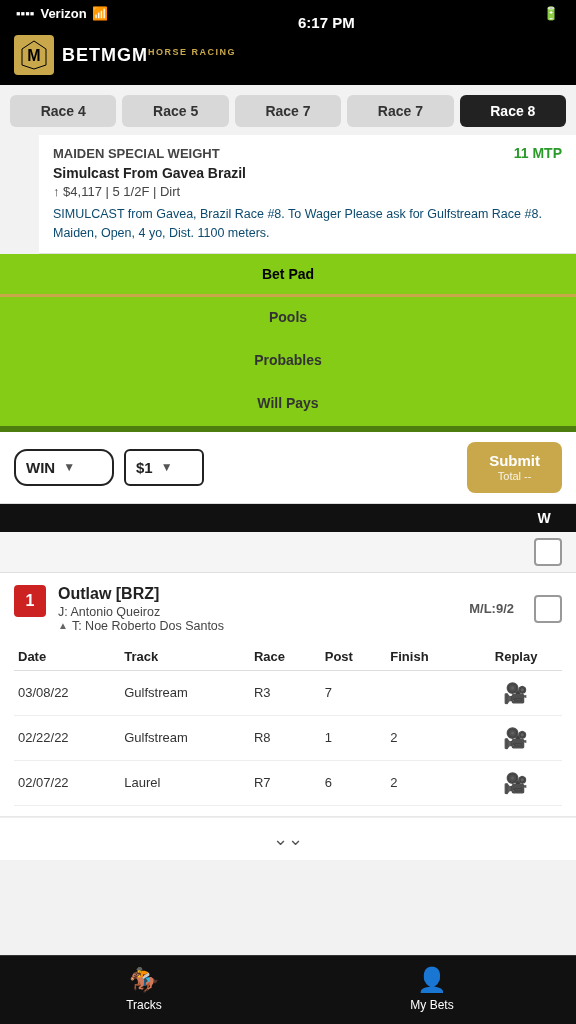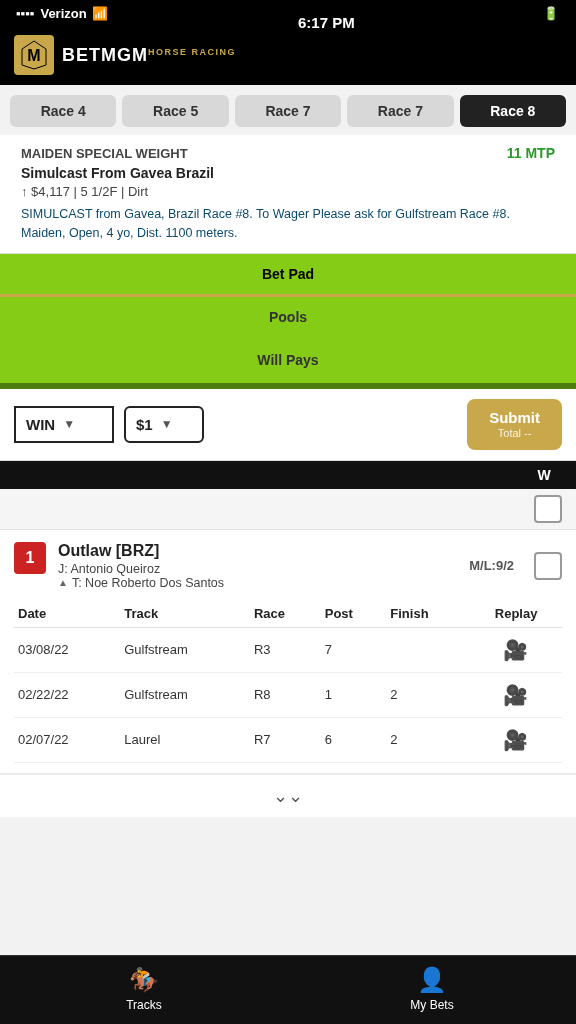--- a/index.html
+++ b/index.html
@@ -91,22 +91,23 @@
       background: #d8d8d8;
       color: #333;
     }
     .race-tab.active {
       background: #222;
       color: #fff;
     }
     
     .race-info {
       background: #fff;
-      padding: 10px 21px 10px;
+      padding: 10px 14px 10px;
       border-bottom: 1px solid #e0e0e0;
+      margin-left: 39px;
     }
     .race-info-top {
       display: flex;
       justify-content: space-between;
       align-items: center;
       margin-bottom: 4px;
     }
     .race-type {
       font-size: 13px;
       font-weight: 600;
@@ -163,21 +164,21 @@
       display: flex;
       align-items: center;
       padding: 10px 14px;
       gap: 10px;
       border-bottom: 1px solid #ddd;
     }
     .bet-select {
       display: flex;
       align-items: center;
       border: 2px solid #222;
-      border-radius: 0;
+      border-radius: 13px;
       padding: 8px 10px;
       font-size: 15px;
       font-weight: 700;
       gap: 8px;
       cursor: pointer;
       min-width: 100px;
     }
     .bet-amount {
       display: flex;
       align-items: center;
@@ -403,20 +404,21 @@
   <div class="race-source">
     <span>Simulcast From Gavea Brazil</span>
   </div>
   <div class="race-details">↑ $4,117 | 5 1/2F | Dirt</div>
   <div class="race-description">SIMULCAST from Gavea, Brazil Race #8. To Wager Please ask for Gulfstream Race #8. Maiden, Open, 4 yo, Dist. 1100 meters.</div>
 </div>
 
 <div class="bet-tabs">
   <div class="bet-tab active-tab">Bet Pad</div>
   <div class="bet-tab">Pools</div>
+  <div class="bet-tab">Probables</div>
   <div class="bet-tab">Will Pays</div>
 </div>
 
 <div class="bet-controls">
   <div class="bet-select">
     <span>WIN</span>
     <span class="chevron-down">▼</span>
   </div>
   <div class="bet-amount">
     <span>$1</span>

